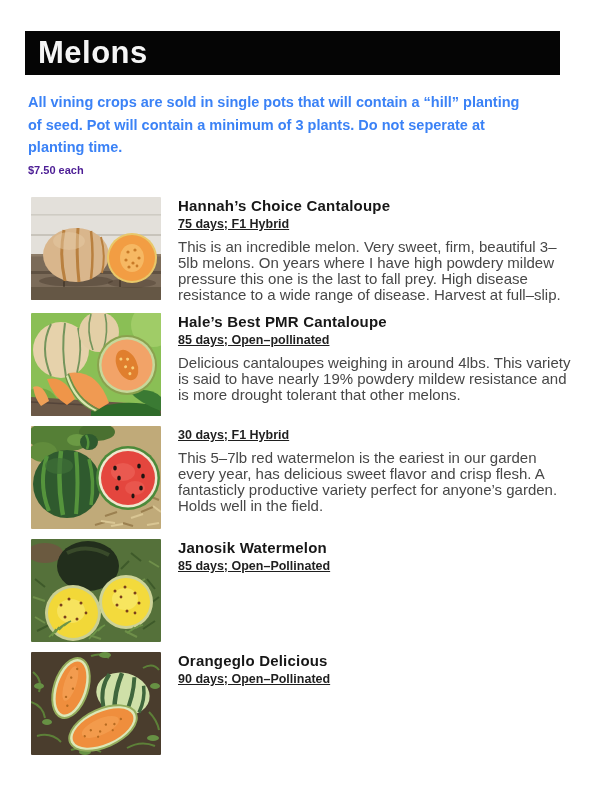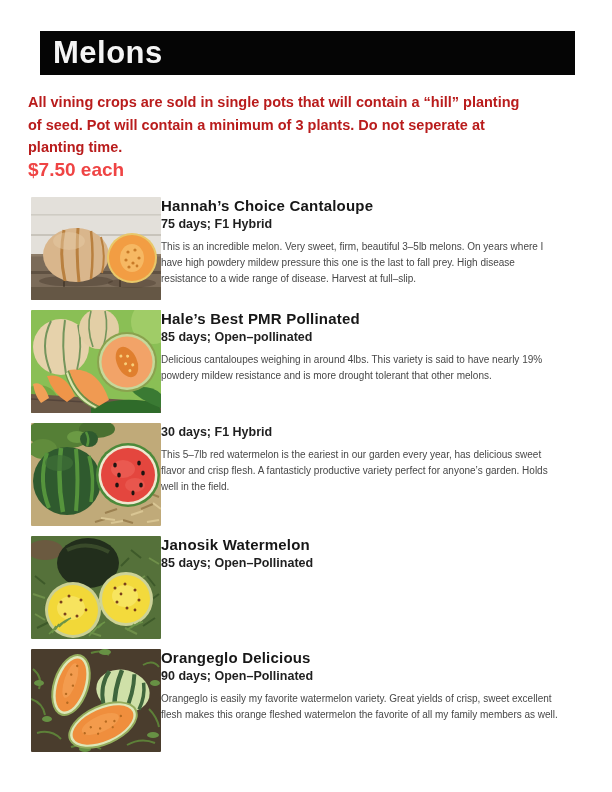--- a/index.html
+++ b/index.html
@@ -4,63 +4,64 @@
 <style>
   html,body{margin:0;padding:0;background:#ffffff;}
   .page{
     position:relative;
     width:612px;height:792px;
     background:#ffffff;
     font-family:"Liberation Sans", sans-serif;
     overflow:hidden;
   }
   .title-bar{
-    margin:31px 0 0 40px;
+    margin:31px 0 0 25px;
     width:535px;height:44px;
     background:#050505;
     display:flex;align-items:center;
     padding-left:13px;box-sizing:border-box;
   }
   .title-bar h1{
     margin:0;color:#f5f5f5;
     font-size:31px;font-weight:bold;letter-spacing:.5px;
   }
   .intro{
     margin:16px 0 0 28px;
     width:508px;
     font-size:14.5px;font-weight:bold;line-height:22.5px;
-    color:#b91c1c;
+    color:#3b82f6;
   }
   .price{
     margin:0 0 0 28px;
-    font-size:19px;font-weight:bold;line-height:22.5px;
-    color:#ef4444;
+    font-size:11px;font-weight:bold;line-height:22.5px;
+    color:#4c1d95;
   }
   .entries{margin:16px 0 0 31px;}
   .entry{
-    display:flex;
+    display:flex;gap:17px;
     margin-bottom:10px;
     min-height:103px;
   }
   .photo{
     width:130px;height:103px;flex-shrink:0;
     overflow:hidden;border-radius:1px;
   }
   .photo svg{display:block;}
   .entry-text{width:402px;}
   .entry-title{
     margin:0;font-size:15px;line-height:18px;font-weight:bold;
     color:#171717;letter-spacing:.2px;
   }
   .entry-days{
     margin:2px 0 0 0;font-size:12.5px;line-height:15px;font-weight:bold;
     color:#1f1f1f;
+    text-decoration:underline;
   }
   .entry-desc{
-    margin:7px 4px 0 0;font-size:10px;line-height:16px;
+    margin:7px 4px 0 0;font-size:15px;line-height:16px;
     color:#474747;
   }
 </style>
 </head>
 <body>
 
 <div class="page">
 
   <div class="title-bar">
     <h1>Melons</h1>
@@ -139,21 +140,21 @@
             <circle cx="95" cy="61" r="1.5" fill="#f8cf7a"></circle>
           </g>
           <path d="M38 60 Q66 56 78 90 L68 96 Q46 86 38 60 Z" fill="#f09a52"></path>
           <path d="M68 96 Q46 86 38 60 L34 64 Q42 90 64 99 Z" fill="#6e8f46"></path>
           <path d="M66 97 Q45 87 37 62 L35 63 Q43 89 64 98 Z" fill="#d9e6ad"></path>
           <path d="M16 66 Q34 62 44 86 L36 92 Q22 84 16 66 Z" fill="#ef9549"></path>
           <path d="M2 74 Q12 70 18 88 L10 93 Q4 86 2 74 Z" fill="#f0a057"></path>
         </svg>
       </div>
       <div class="entry-text">
-        <h2 class="entry-title">Hale’s Best PMR Pollinated</h2>
+        <h2 class="entry-title">Hale’s Best PMR Cantaloupe</h2>
         <p class="entry-days">85 days; Open–pollinated</p>
         <p class="entry-desc">Delicious cantaloupes weighing in around 4lbs. This variety is said to have nearly 19% powdery mildew resistance and is more drought tolerant that other melons.</p>
       </div>
     </div>
 
     <div class="entry">
       <div class="photo" aria-label="striped-watermelon-and-red-cut-half-on-mulch">
         <svg width="130" height="103" viewBox="0 0 130 103">
           <rect width="130" height="103" fill="#c0aa79"></rect>
           <g stroke="#9b8050" stroke-width="2">
@@ -326,18 +327,17 @@
                 <circle cx="92" cy="75" r="1.2"></circle>
               <circle cx="64" cy="82" r="1.1"></circle>
                 <circle cx="80" cy="82" r="1.1"></circle>
             </g>
           </g>
         </svg>
       </div>
       <div class="entry-text">
         <h2 class="entry-title">Orangeglo Delicious</h2>
         <p class="entry-days">90 days; Open–Pollinated</p>
-        <p class="entry-desc">Orangeglo is easily my favorite watermelon variety. Great yields of crisp, sweet excellent flesh makes this orange fleshed watermelon the favorite of all my family members as well.</p>
       </div>
     </div>
 
   </div>
 </div>
 
 </body></html>

